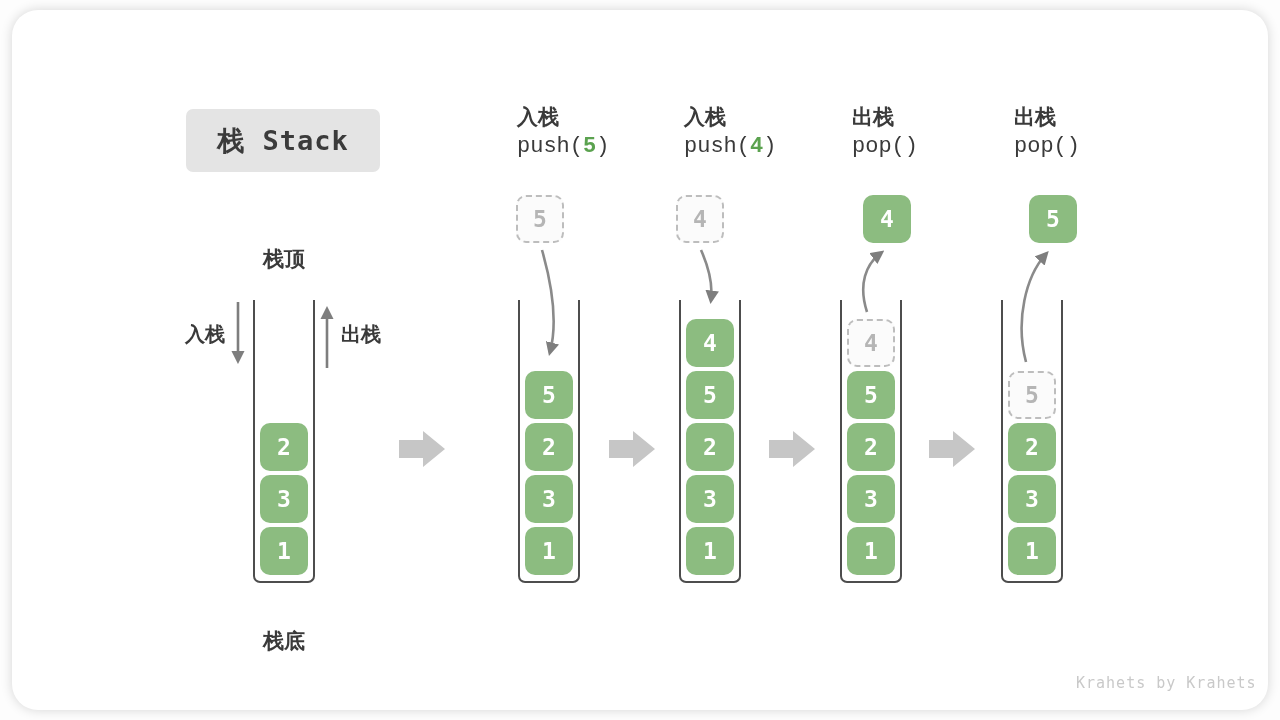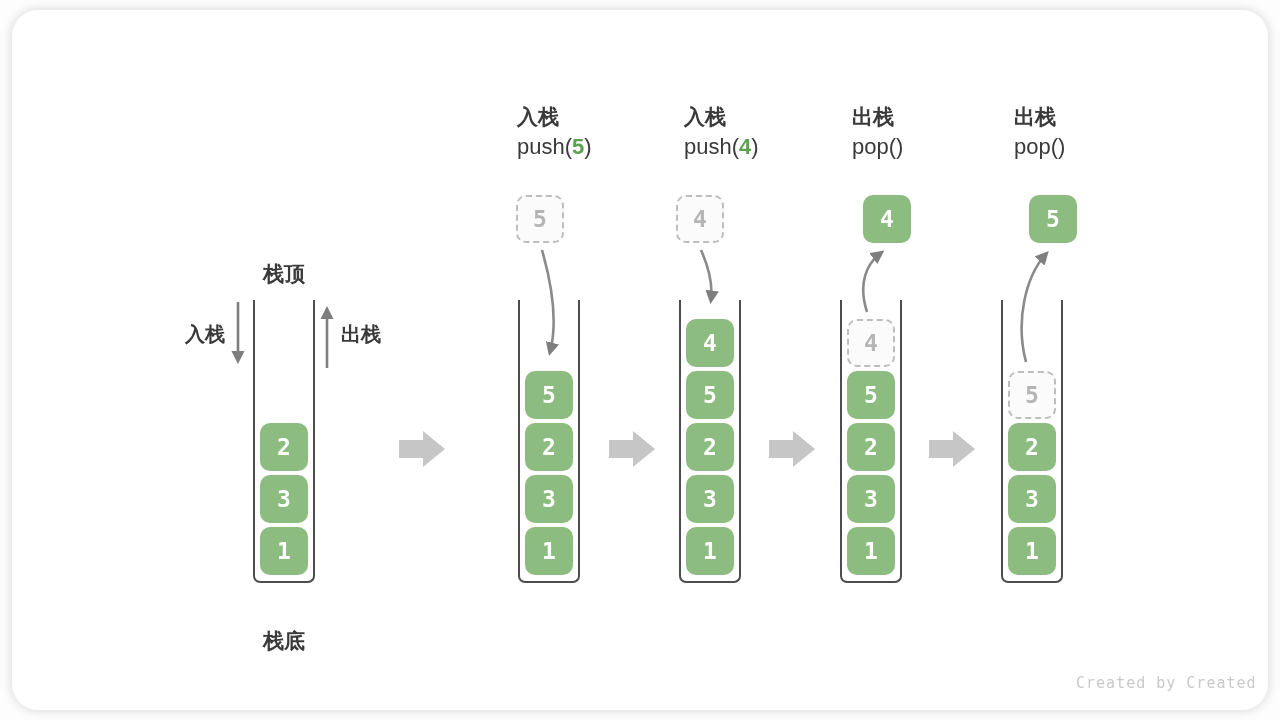--- a/index.html
+++ b/index.html
@@ -10,21 +10,21 @@
   
   #badge{left:174px;top:99px;width:194px;height:63px;background:#e4e4e4;border-radius:7px;
     display:flex;align-items:center;justify-content:center;font-family:"DejaVu Sans Mono","Liberation Mono",monospace;
     font-size:27px;font-weight:700;color:#3b3b3b;letter-spacing:1px;}
   
   .cjk-label{font-size:21px;font-weight:700;color:#3a3a3a;text-align:center;}
   .legend-label{font-size:20px;font-weight:700;color:#3a3a3a;}
   
   .col-header{position:absolute;top:94px;}
   .col-header .op{font-size:21px;font-weight:700;color:#3a3a3a;line-height:26px;}
-  .col-header .code{font-family:Liberation Sans, sans-serif;font-size:22px;
+  .col-header .code{font-family:Liberation Mono, monospace;font-size:22px;
     font-weight:500;color:#3a3a3a;line-height:34px;white-space:nowrap;text-align:center;}
   .col-header .code .arg{color:#5ba24f;font-weight:700;}
   
   .stack-container{position:absolute;width:62px;height:283px;box-sizing:border-box;
     border-left:2px solid #4d4d4d;border-right:2px solid #4d4d4d;border-bottom:2px solid #4d4d4d;
     border-radius:0 0 7px 7px;display:flex;flex-direction:column;justify-content:flex-end;
     align-items:center;gap:4px;padding-bottom:6px;}
   .cell{width:48px;height:48px;border-radius:10px;background:#8cbc80;color:#ffffff;
     display:flex;align-items:center;justify-content:center;flex:0 0 48px;
     font-family:"DejaVu Sans Mono","Liberation Mono",monospace;font-size:23px;font-weight:700;box-sizing:border-box;}
@@ -58,22 +58,25 @@
     <path d="M689,240 C697,258 701,274 699,290" stroke="#8a8a8a" stroke-width="2.6" fill="none" marker-end="url(#ah)"></path>
     <path d="M855,302 C846,274 854,254 869,243" stroke="#8a8a8a" stroke-width="2.6" fill="none" marker-end="url(#ah)"></path>
     <path d="M1014,352 C1003,310 1014,266 1034,244" stroke="#8a8a8a" stroke-width="2.6" fill="none" marker-end="url(#ah)"></path>
 
     <polygon points="387,430 411,430 411,421 433,439 411,457 411,448 387,448" fill="#c6c6c6"></polygon>
     <polygon points="597,430 621,430 621,421 643,439 621,457 621,448 597,448" fill="#c6c6c6"></polygon>
     <polygon points="757,430 781,430 781,421 803,439 781,457 781,448 757,448" fill="#c6c6c6"></polygon>
     <polygon points="917,430 941,430 941,421 963,439 941,457 941,448 917,448" fill="#c6c6c6"></polygon>
   </svg>
 
+  <div id="badge" class="abs">
+    <span>栈 Stack</span>
+  </div>
 
-  <div class="abs cjk-label" style="left:212px;top:250px;width:120px;">栈顶</div>
+  <div class="abs cjk-label" style="left:212px;top:235px;width:120px;">栈顶</div>
   <div class="abs cjk-label" style="left:212px;top:617px;width:120px;">栈底</div>
   <div class="abs legend-label" style="left:138px;top:311px;width:75px;text-align:right;">入栈</div>
   <div class="abs legend-label" style="left:329px;top:311px;width:75px;text-align:left;">出栈</div>
 
   <div id="columns-root">
       <div class="stack-container" style="left: 241px; top: 290px;">
         <div class="cell">2</div>
         <div class="cell">3</div>
         <div class="cell">1</div>
       </div>
@@ -118,14 +121,14 @@
       </div>
       <div class="float-box solid" style="left: 1017px;">5</div>
       <div class="stack-container" style="left: 989px; top: 290px;">
         <div class="cell ghost">5</div>
         <div class="cell">2</div>
         <div class="cell">3</div>
         <div class="cell">1</div>
       </div>
     </div>
 
-  <div id="watermark" class="abs">Created by Created</div>
+  <div id="watermark" class="abs">Krahets by Krahets</div>
 </div>
 
 </body></html>

